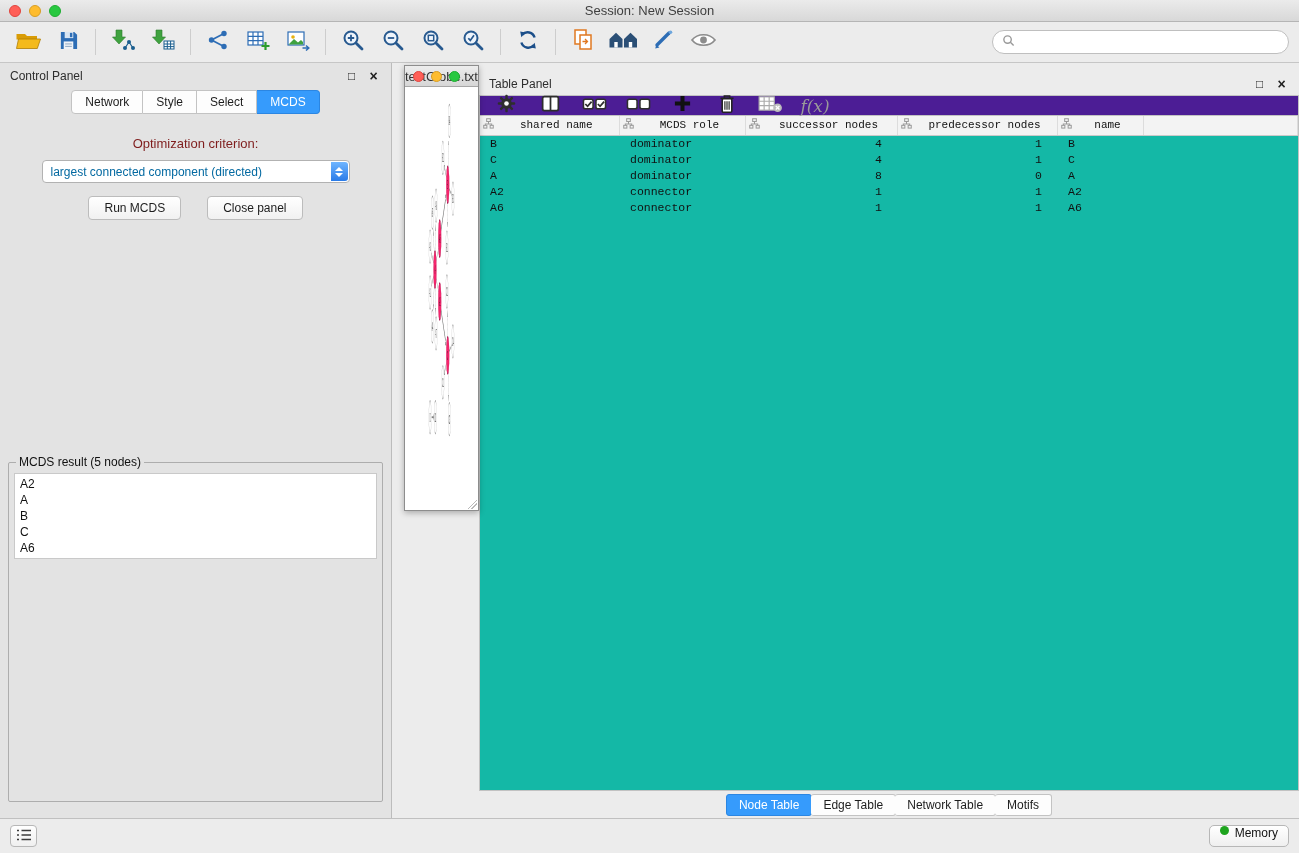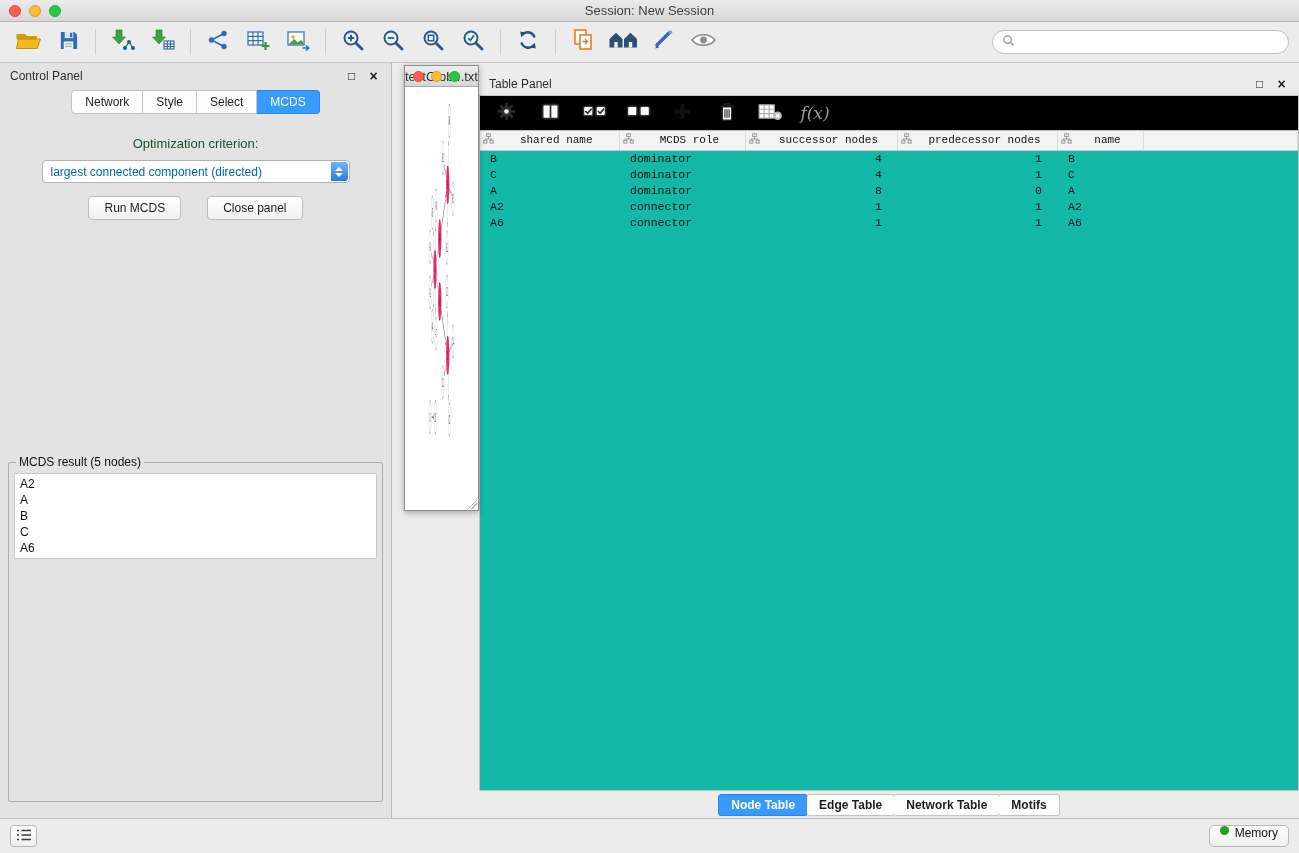--- a/index.html
+++ b/index.html
@@ -30,21 +30,21 @@
   .control-panel{width:392px;flex:none;background:#e3e3e3;border-right:1px solid #bcbcbc;display:flex;flex-direction:column;}
   .panel-header{height:25px;display:flex;align-items:center;padding:0 10px;font-size:12px;color:#2d2d2d;flex:none;}
   .panel-header .ph-title{flex:1;}
   .ph-btn{width:15px;text-align:center;font-size:12px;color:#222;margin-left:7px;cursor:pointer;line-height:14px;}
   .ph-btn.close{font-weight:bold;font-size:14px;}
   .cp-tabs{display:flex;justify-content:center;margin:2px 0 14px;flex:none;}
   .cp-tab{font-size:12px;padding:4px 13px;background:#fdfdfd;border:1px solid #c3c3c3;border-left:none;color:#1d1d1d;cursor:pointer;}
   .cp-tab:first-child{border-left:1px solid #c3c3c3;border-radius:4px 0 0 4px;}
   .cp-tab:last-child{border-radius:0 4px 4px 0;}
   .cp-tab.active{background:#369bfc;border-color:#2b86e2;color:#fff;}
-  .opt-label{text-align:center;font-size:13px;color:#14532d;margin:8px 0 9px;}
+  .opt-label{text-align:center;font-size:13px;color:#7f1d1d;margin:8px 0 9px;}
   .dropdown{width:308px;height:23px;margin:0 auto 13px;background:#fff;border:1px solid #b2b2b2;border-radius:4px;display:flex;align-items:center;font-size:12px;color:#0369a1;padding-left:8px;position:relative;cursor:pointer;flex:none;}
   .dd-stepper{position:absolute;right:1px;top:1px;bottom:1px;width:17px;background:linear-gradient(#6fb5ff,#2a7be8);border-radius:0 3px 3px 0;display:flex;flex-direction:column;align-items:center;justify-content:center;gap:2px;}
   .dd-up{width:0;height:0;border-left:4px solid transparent;border-right:4px solid transparent;border-bottom:4px solid #fff;}
   .dd-down{width:0;height:0;border-left:4px solid transparent;border-right:4px solid transparent;border-top:4px solid #fff;}
   .btn-row{display:flex;justify-content:center;gap:26px;flex:none;}
   .mac-btn{font-family:"Liberation Sans",sans-serif;font-size:12px;padding:4px 15px;background:linear-gradient(#ffffff,#f1f1f1);border:1px solid #bcbcbc;border-radius:4px;color:#1d1d1d;cursor:pointer;}
   .result-box{margin:auto 8px 16px;border:1px solid #adadad;border-radius:2px;padding:4px 5px 5px;height:347px;display:flex;flex-direction:column;flex:none;}
   .result-box legend{font-size:12px;color:#111;padding:0 3px;margin-left:2px;}
   .result-list{flex:1;background:#fff;border:1px solid #c9c9c9;font-size:12px;color:#111;overflow:auto;padding:2px 0;}
   .result-item{height:16px;line-height:16px;padding:0 5px;cursor:default;}
@@ -58,34 +58,34 @@
   .net-title{flex:1;text-align:center;font-size:13px;color:#333;}
   .net-canvas{flex:1;position:relative;background:#fff;overflow:hidden;}
   .net-canvas svg{position:absolute;left:0;top:0;width:100%;height:100%;}
   .node-label{font-size:13px;fill:#141414;font-family:"Liberation Sans",sans-serif;}
   .net-corner{position:absolute;right:1px;bottom:1px;width:11px;height:11px;background:linear-gradient(135deg,transparent 55%,#b9b9b9 55%,#b9b9b9 63%,transparent 63%,transparent 72%,#b9b9b9 72%,#b9b9b9 80%,transparent 80%);}
 
   
   .table-panel{flex:1;margin-top:10px;display:flex;flex-direction:column;min-height:0;}
   .tp-header{height:22px;flex:none;display:flex;align-items:center;font-size:12px;color:#2d2d2d;padding:0 10px;}
   .tp-header .ph-title{flex:1;}
-  .tp-toolbar{height:36px;flex:none;background:#000000;border:1px solid #c2c2c2;display:flex;align-items:center;gap:10px;padding:0 10px;}
+  .tp-toolbar{height:21px;flex:none;background:#4c1d95;border:1px solid #c2c2c2;display:flex;align-items:center;gap:10px;padding:0 10px;}
   .tt-btn{width:34px;height:30px;display:flex;align-items:center;justify-content:center;cursor:pointer;flex:none;}
   .fx-label{font-family:"DejaVu Serif",serif;font-style:italic;font-size:17px;color:#9a9a9a;}
   .table-wrap{flex:1;border:1px solid #c2c2c2;border-top:none;background:#14b8a6;overflow:hidden;min-height:0;font-family:Liberation Mono, monospace;}
   table.node-table{border-collapse:collapse;table-layout:fixed;width:100%;}
   col.c0{width:140px}col.c1{width:126px}col.c2{width:152px}col.c3{width:160px}col.c4{width:86px}
   .node-table th{height:19px;background:#f3f3f3;border-bottom:1px solid #c9c9c9;border-right:1px solid #dcdcdc;font-weight:normal;font-size:11px;color:#111;padding:0 3px;}
   .th-inner{display:flex;align-items:center;gap:2px;}
   .th-label{flex:1;text-align:center;white-space:nowrap;overflow:hidden;}
   .node-table td{height:16px;font-size:11.5px;color:#111;white-space:nowrap;overflow:hidden;}
   td.al{text-align:left;padding-left:10px;}
   td.ar{text-align:right;padding-right:16px;}
   .table-tabs{height:27px;flex:none;display:flex;justify-content:center;align-items:center;}
-  .tp-tab{font-size:12px;padding:3px 12px;background:#fdfdfd;border:1px solid #c3c3c3;border-left:none;color:#1d1d1d;cursor:pointer;border-radius:3px;margin-left:-1px;font-weight:bold;}
+  .tp-tab{font-size:12px;padding:3px 12px;background:#fdfdfd;border:1px solid #c3c3c3;border-left:none;color:#1d1d1d;cursor:pointer;border-radius:3px;margin-left:-1px;}
   .tp-tab:first-child{border-left:1px solid #c3c3c3;margin-left:0;}
   .tp-tab.active{background:#369bfc;border-color:#2b86e2;color:#fff;}
 
   
   .statusbar{height:35px;flex:none;border-top:1px solid #c0c0c0;background:#ececec;display:flex;align-items:center;padding:0 10px;}
   .status-left-btn{width:27px;height:22px;border:1px solid #b7b7b7;border-radius:4px;background:linear-gradient(#fff,#efefef);display:flex;align-items:center;justify-content:center;cursor:pointer;}
   .memory-btn{margin-left:auto;height:22px;border:1px solid #b7b7b7;border-radius:5px;background:linear-gradient(#fff,#efefef);display:flex;align-items:flex-start;gap:6px;padding:0 10px;font-size:12px;color:#111;cursor:pointer;}
   .memory-dot{width:9px;height:9px;border-radius:50%;background:#1ea41e;}
 </style>
 </head>

